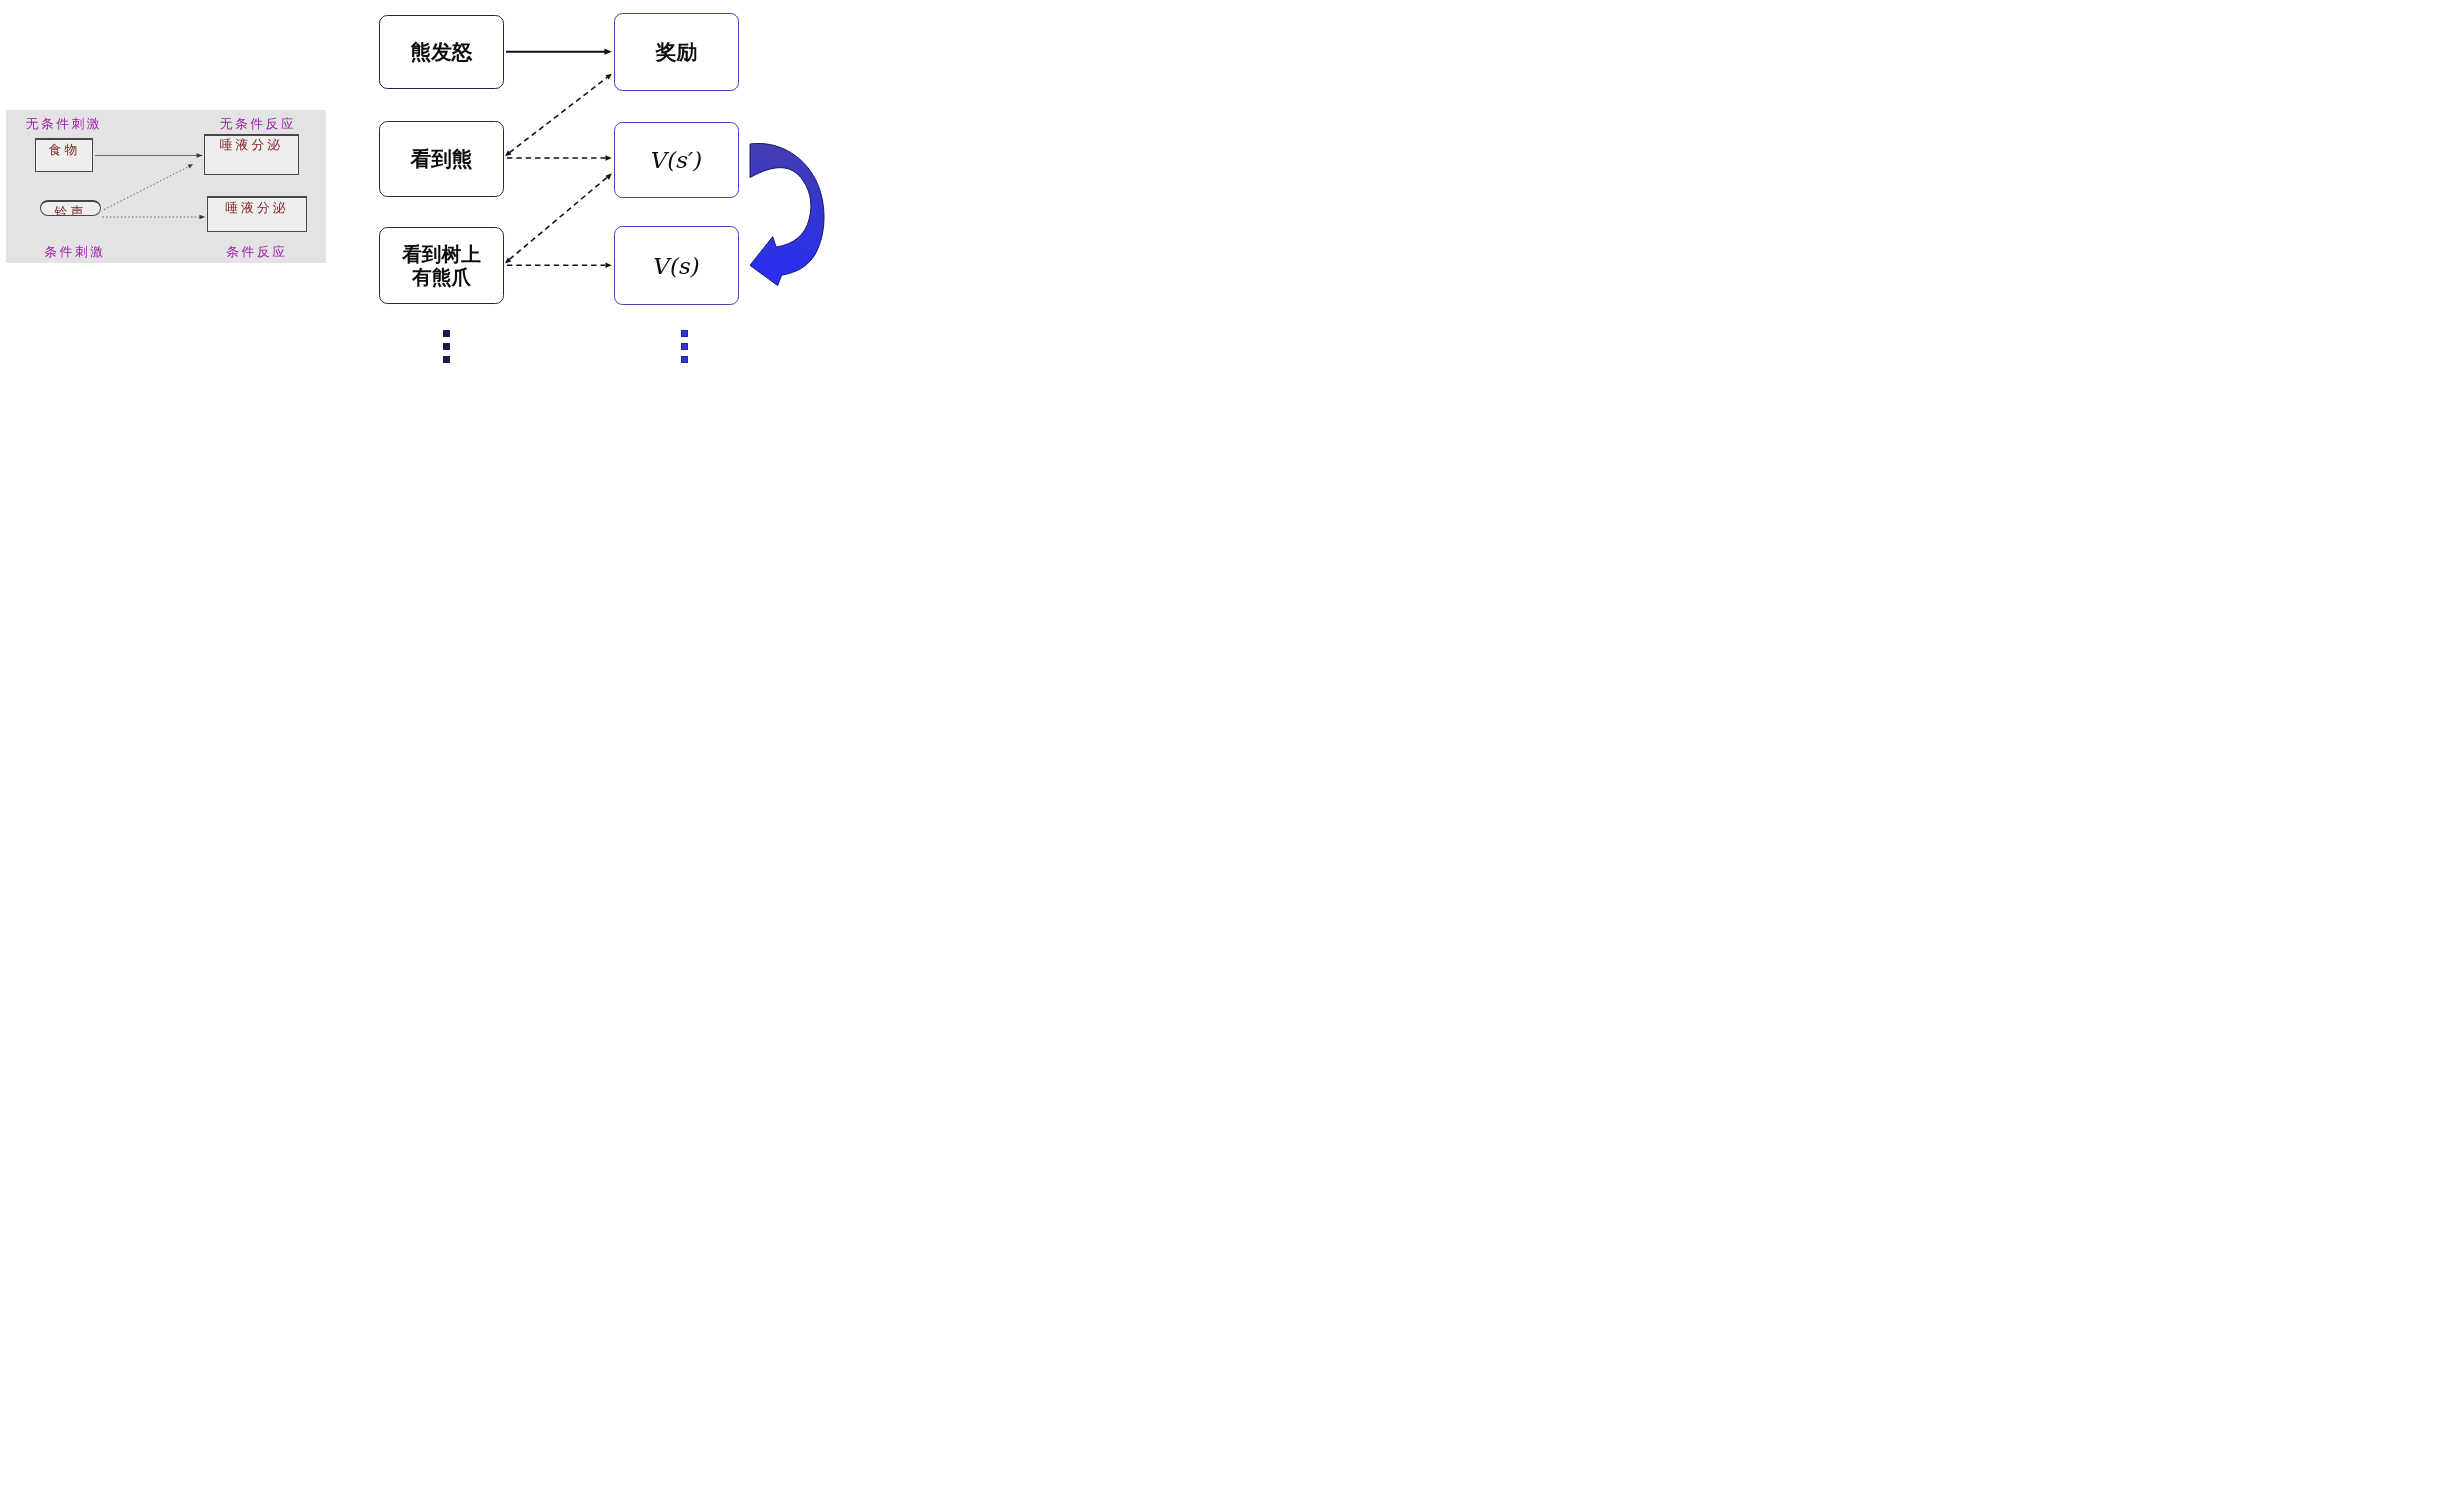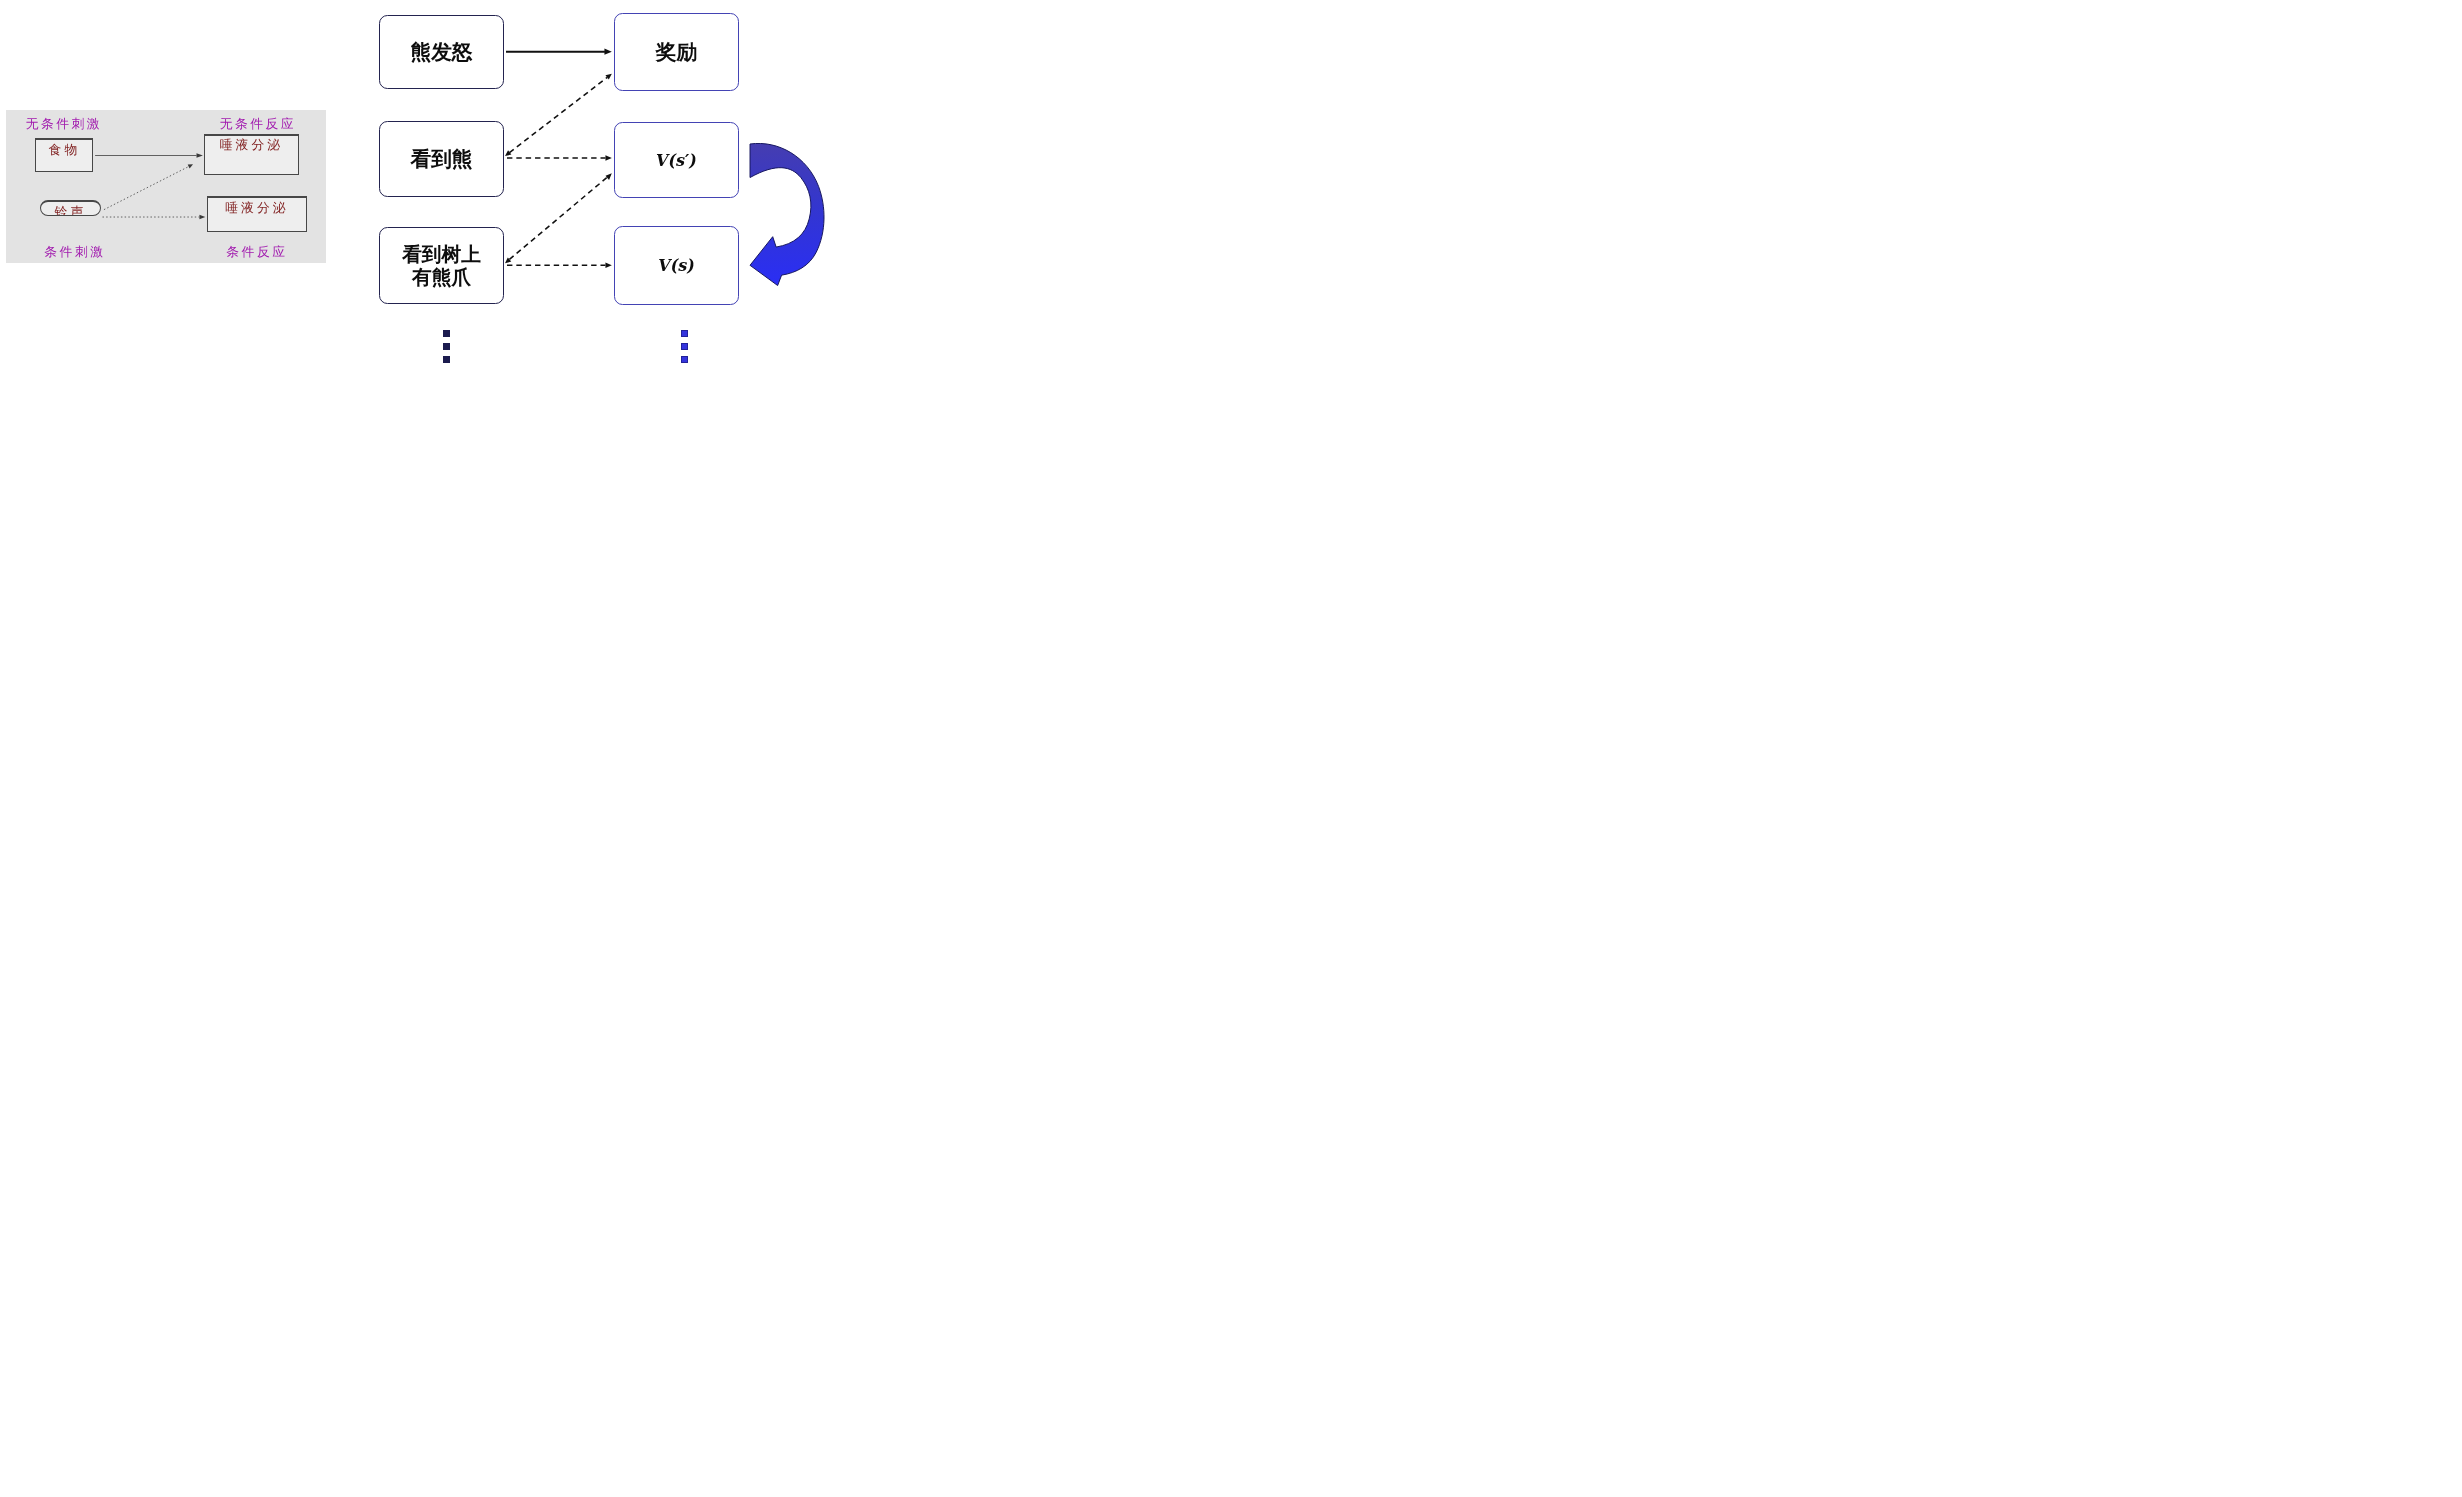--- a/index.html
+++ b/index.html
@@ -25,21 +25,21 @@
   }
   
   .sbox, .vbox {
     position:absolute; box-sizing:border-box; background:#ffffff;
     display:flex; flex-direction:column; align-items:center; justify-content:center;
     text-align:left; color:#0d0d0d;
   }
   .sbox { border:1.5px solid #23234f; border-radius:8.4px; font-size:20.7px; font-weight:600; line-height:1.12; }
   .vbox { border:1.5px solid #4343b4; border-radius:8.4px; }
   .vbox .cjk  { font-size:20.7px; font-weight:700; }
-  .vbox .math { font-family:"DejaVu Serif", serif; font-style:italic; font-size:16px; font-weight:700; }
+  .vbox .math { font-family:"DejaVu Serif", serif; font-style:italic; font-size:23px; font-weight:400; }
   
   .dot { position:absolute; width:6.9px; height:6.9px; }
   .dot.l { background:#1b1b4e; }
   .dot.r { background:#3434dd; outline:1px solid #22229a; outline-offset:-1px; }
   
   .overlay { position:absolute; left:0; top:0; pointer-events:none; }
 </style>
 </head>
 <body>
 

